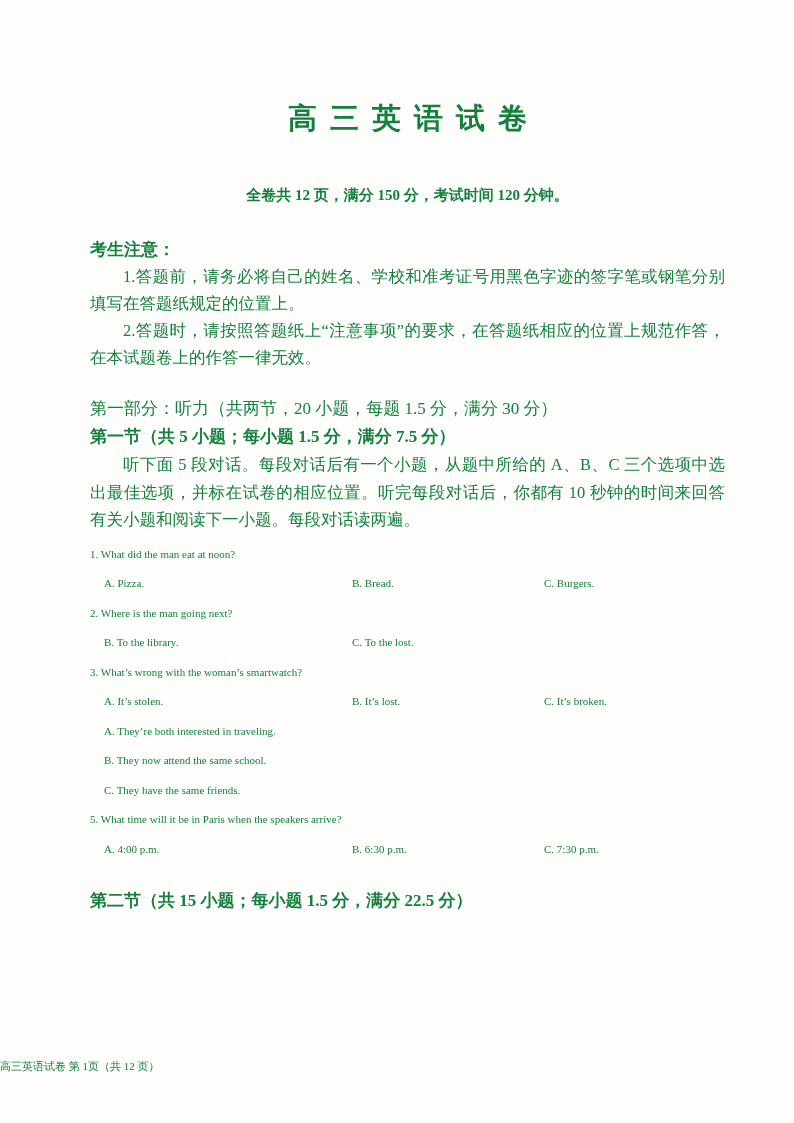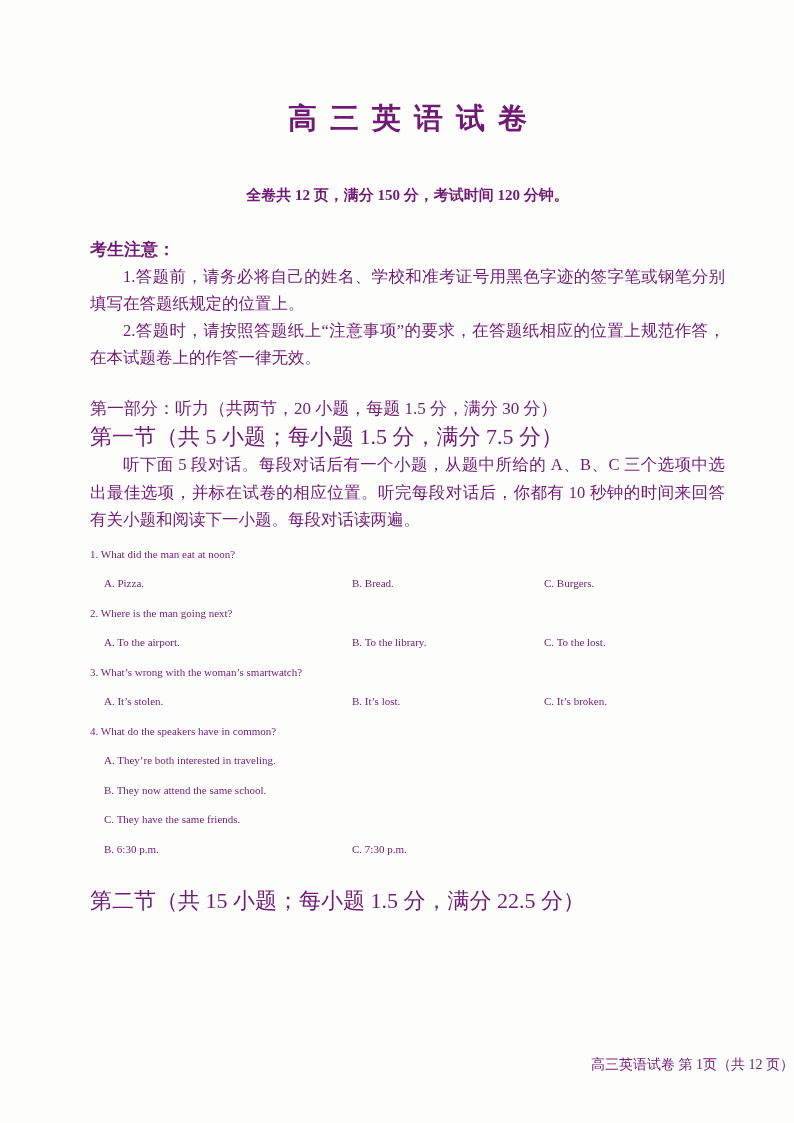--- a/index.html
+++ b/index.html
@@ -2,21 +2,21 @@
 <html lang="zh"><head>
 <meta charset="utf-8">
 <style>
   html, body { margin: 0; padding: 0; background: #e9e9e9; }
   .page {
     position: relative;
     width: 794px;
     height: 1123px;
     margin: 0 auto;
     background: #fdfdfc;
-    color: #701a75;
+    color: #15803d;
     font-family: "Liberation Serif", "DejaVu Serif", serif;
     overflow: hidden;
     box-sizing: border-box;
   }
   .content { padding: 0 69px 0 90px; }
 
   .title {
     margin: 0;
     padding-top: 99px;
     text-align: center;
@@ -36,22 +36,22 @@
   .notice-heading { font-weight: bold; font-size: 17px; }
   .notice p { margin: 0; text-indent: 2em; text-align: justify; }
 
   .part-heading {
     margin-top: 24px;
     font-weight: normal;
     font-size: 17px;
     line-height: 28px;
   }
   .section-heading {
-    font-weight: normal;
-    font-size: 22px;
+    font-weight: bold;
+    font-size: 17px;
     line-height: 28px;
   }
   .instructions {
     margin: 0;
     text-indent: 2em;
     text-align: justify;
     font-size: 16.5px;
     line-height: 27.5px;
   }
 
@@ -65,22 +65,22 @@
   }
   .options-stacked > div { padding-left: 14px; }
 
   .section2 { margin-top: 23px; }
 
   .footer {
     position: absolute;
     left: 0;
     bottom: 49px;
     width: 100%;
-    text-align: right;
-    font-size: 14px;
+    text-align: left;
+    font-size: 11px;
   }
 </style>
 </head>
 <body>
 
 <div class="page">
   <div class="content">
 
     <h1 class="title">高三英语试卷</h1>
 
@@ -111,52 +111,52 @@
           <div>C. Burgers.</div>
         </div>
       </div>
 
       <div class="question">
         <div class="q-line">
           <span class="q-num">2.</span>
           <span>Where is the man going next?</span>
         </div>
         <div class="options-row">
-          <div>A. To the airport.</div>
           <div>B. To the library.</div>
           <div>C. To the lost.</div>
         </div>
       </div>
 
       <div class="question">
         <div class="q-line">
           <span class="q-num">3.</span>
           <span>What’s wrong with the woman’s smartwatch?</span>
         </div>
         <div class="options-row">
           <div>A. It’s stolen.</div>
           <div>B. It’s lost.</div>
           <div>C. It’s broken.</div>
         </div>
       </div>
 
       <div class="question">
-        <div class="q-line">
-          <span class="q-num">4.</span>
-          <span>What do the speakers have in common?</span>
-        </div>
         <div class="options-stacked">
           <div>A. They’re both interested in traveling.</div>
           <div>B. They now attend the same school.</div>
           <div>C. They have the same friends.</div>
         </div>
       </div>
 
       <div class="question">
+        <div class="q-line">
+          <span class="q-num">5.</span>
+          <span>What time will it be in Paris when the speakers arrive?</span>
+        </div>
         <div class="options-row">
+          <div>A. 4:00 p.m.</div>
           <div>B. 6:30 p.m.</div>
           <div>C. 7:30 p.m.</div>
         </div>
       </div>
 
     </div>
 
     <div class="section-heading section2">第二节（共 15 小题；每小题 1.5 分，满分 22.5 分）</div>
 
 

